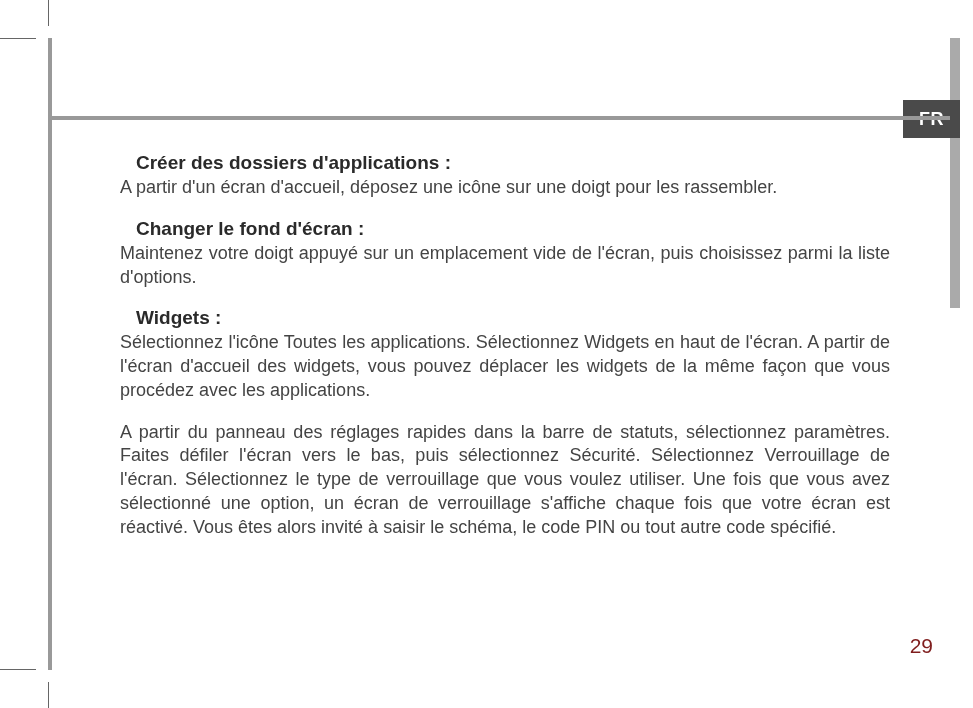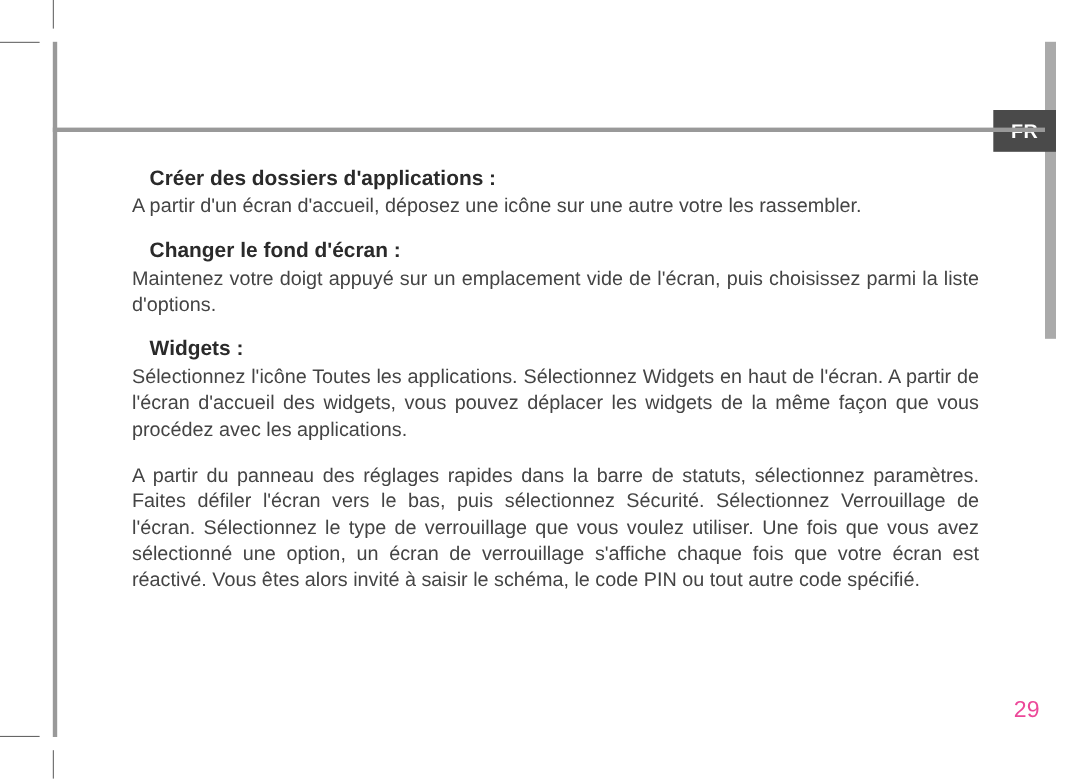--- a/index.html
+++ b/index.html
@@ -81,44 +81,44 @@
     .section p {
       font-size: 18px;
       line-height: 1.32;
       color: #444;
       text-align: justify;
     }
 
     
     .page-num {
       position: absolute;
-      right: 28px;
+      right: 40px;
       bottom: 50px;
       font-size: 21px;
-      color: #ec4899;
+      color: #7f1d1d;
     }
   </style>
 </head>
 <body>
 
 <div class="crop-top-h"></div>
 <div class="crop-top-v"></div>
 <div class="crop-bot-h"></div>
 <div class="crop-bot-v"></div>
 
 <div class="right-edge-strip"></div>
 <div class="lang-tab">FR</div>
 
 <div class="frame-top"></div>
 <div class="frame-left"></div>
 
 <div class="content">
   <div class="section">
     <h3>Créer des dossiers d'applications :</h3>
-    <p>A partir d'un écran d'accueil, déposez une icône sur une autre votre les rassembler.</p>
+    <p>A partir d'un écran d'accueil, déposez une icône sur une doigt pour les rassembler.</p>
   </div>
   <div class="section">
     <h3>Changer le fond d'écran :</h3>
     <p>Maintenez votre doigt appuyé sur un emplacement vide de l'écran, puis choisissez parmi la liste d'options.</p>
   </div>
   <div class="section">
     <h3>Widgets :</h3>
     <p>Sélectionnez l'icône Toutes les applications. Sélectionnez Widgets en haut de l'écran. A partir de l'écran d'accueil des widgets, vous pouvez déplacer les widgets de la même façon que vous procédez avec les applications.</p>
   </div>
   <div class="section">

